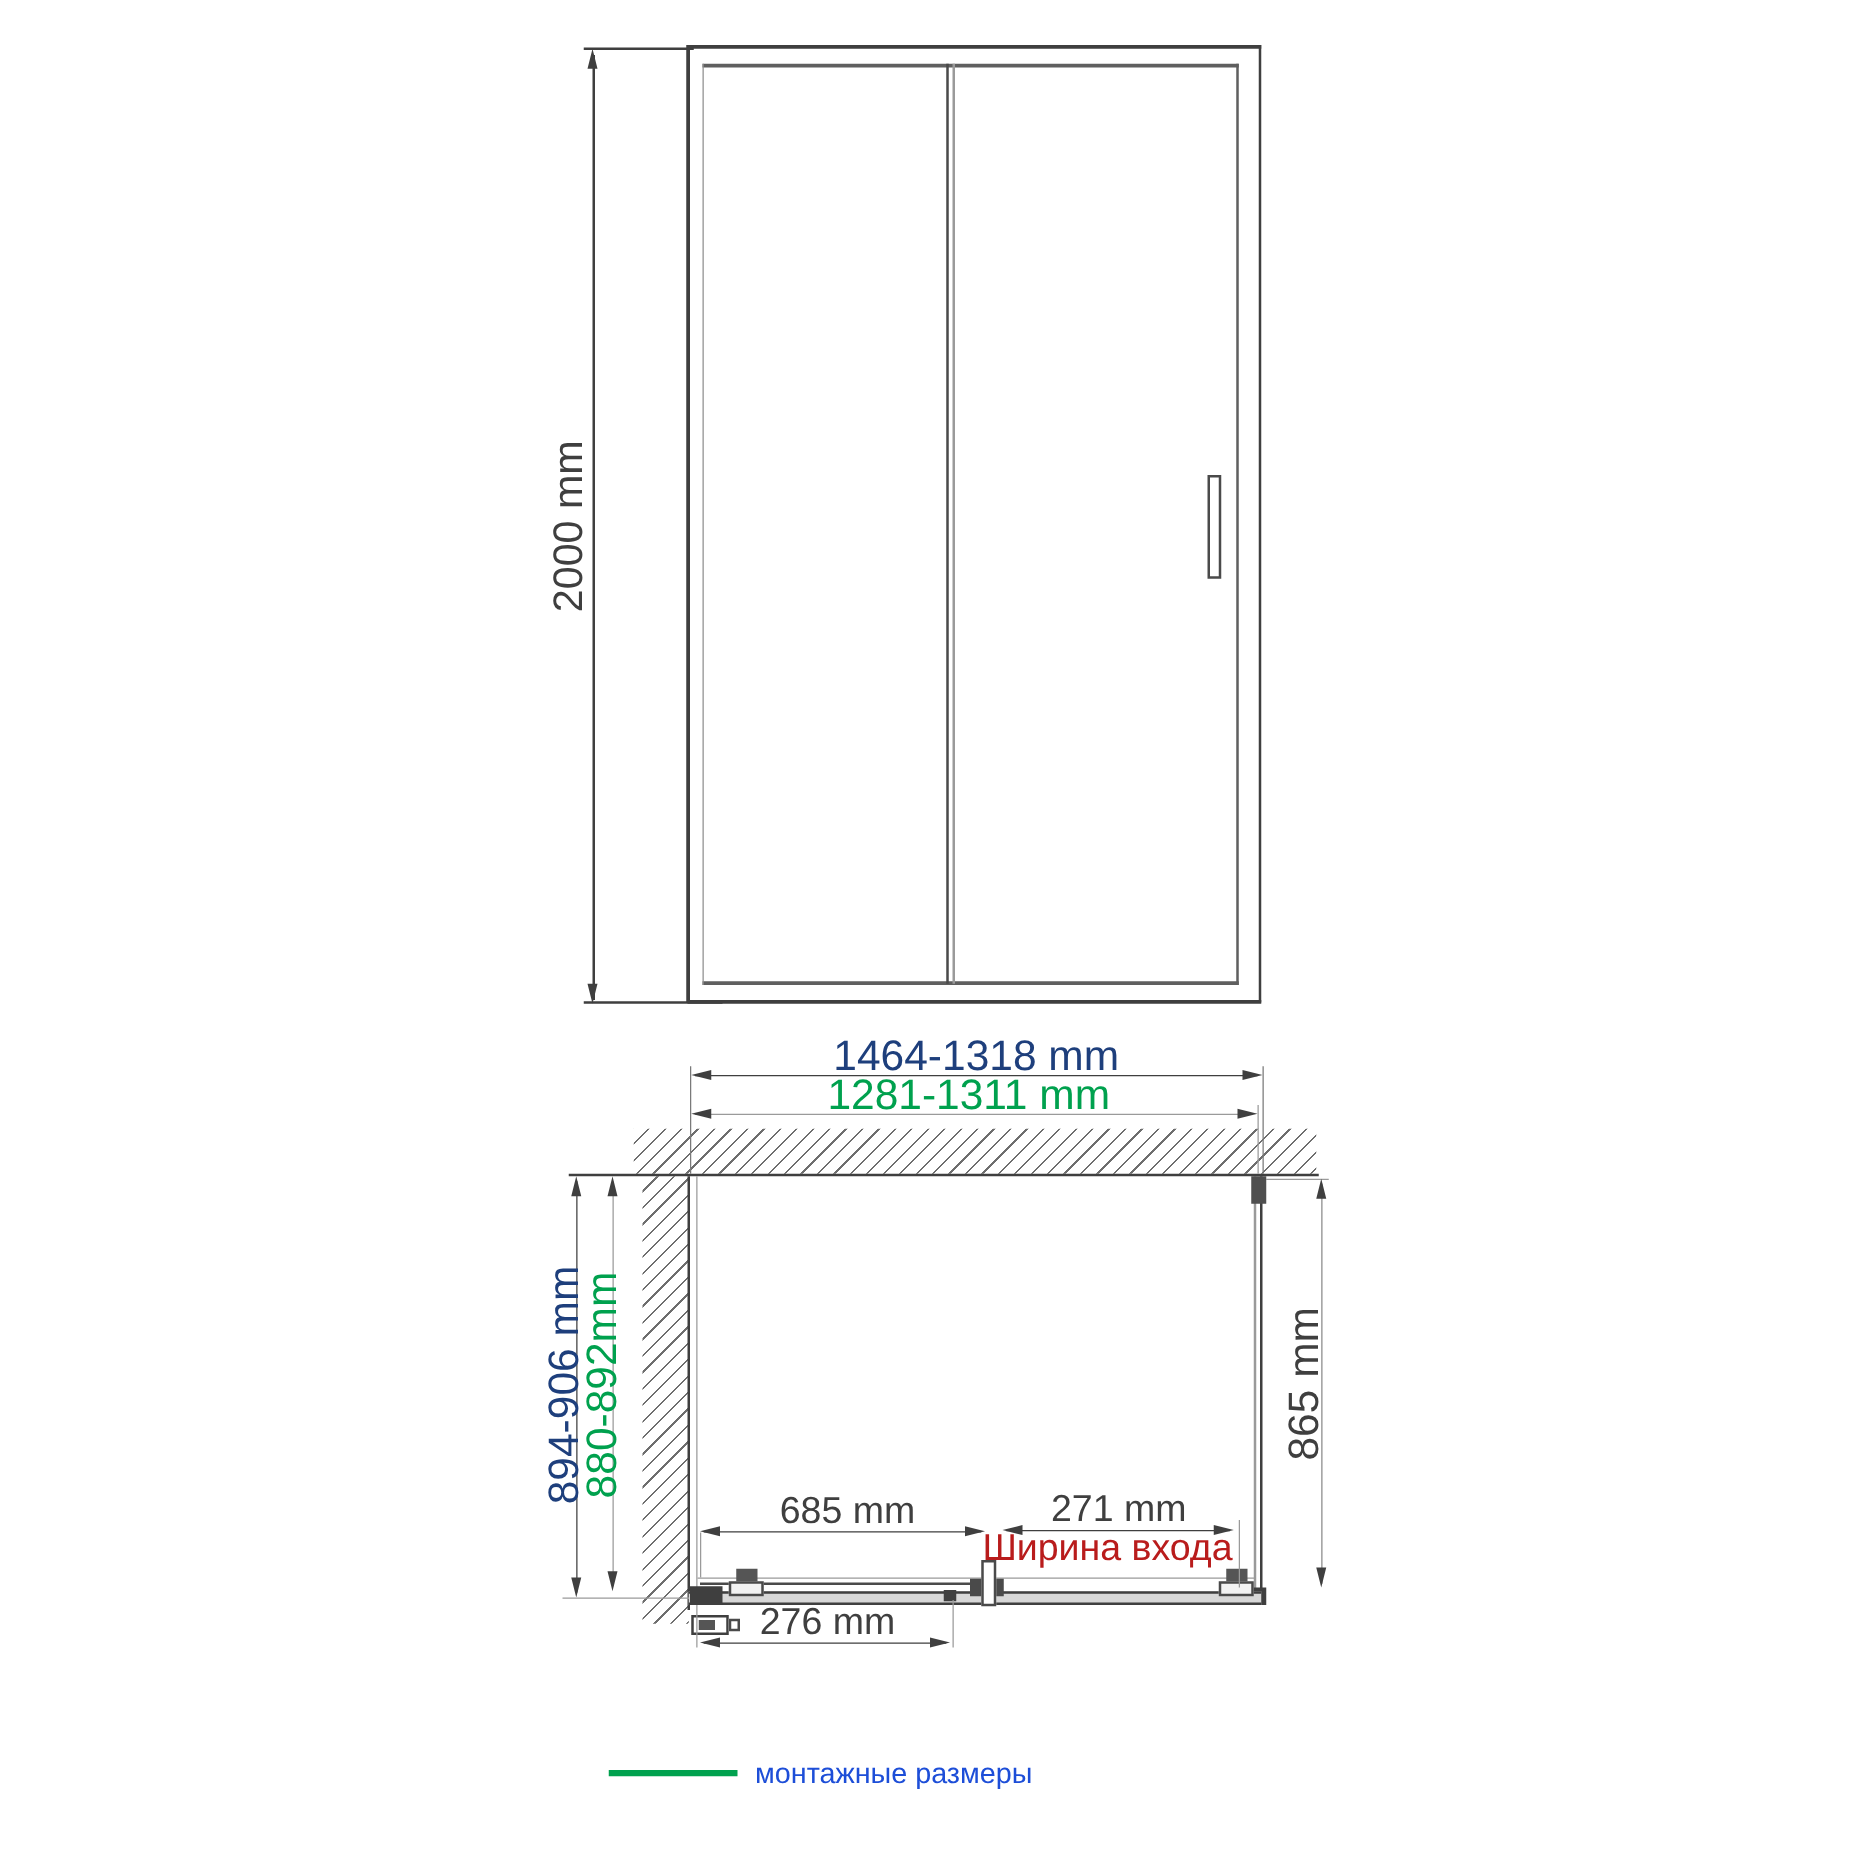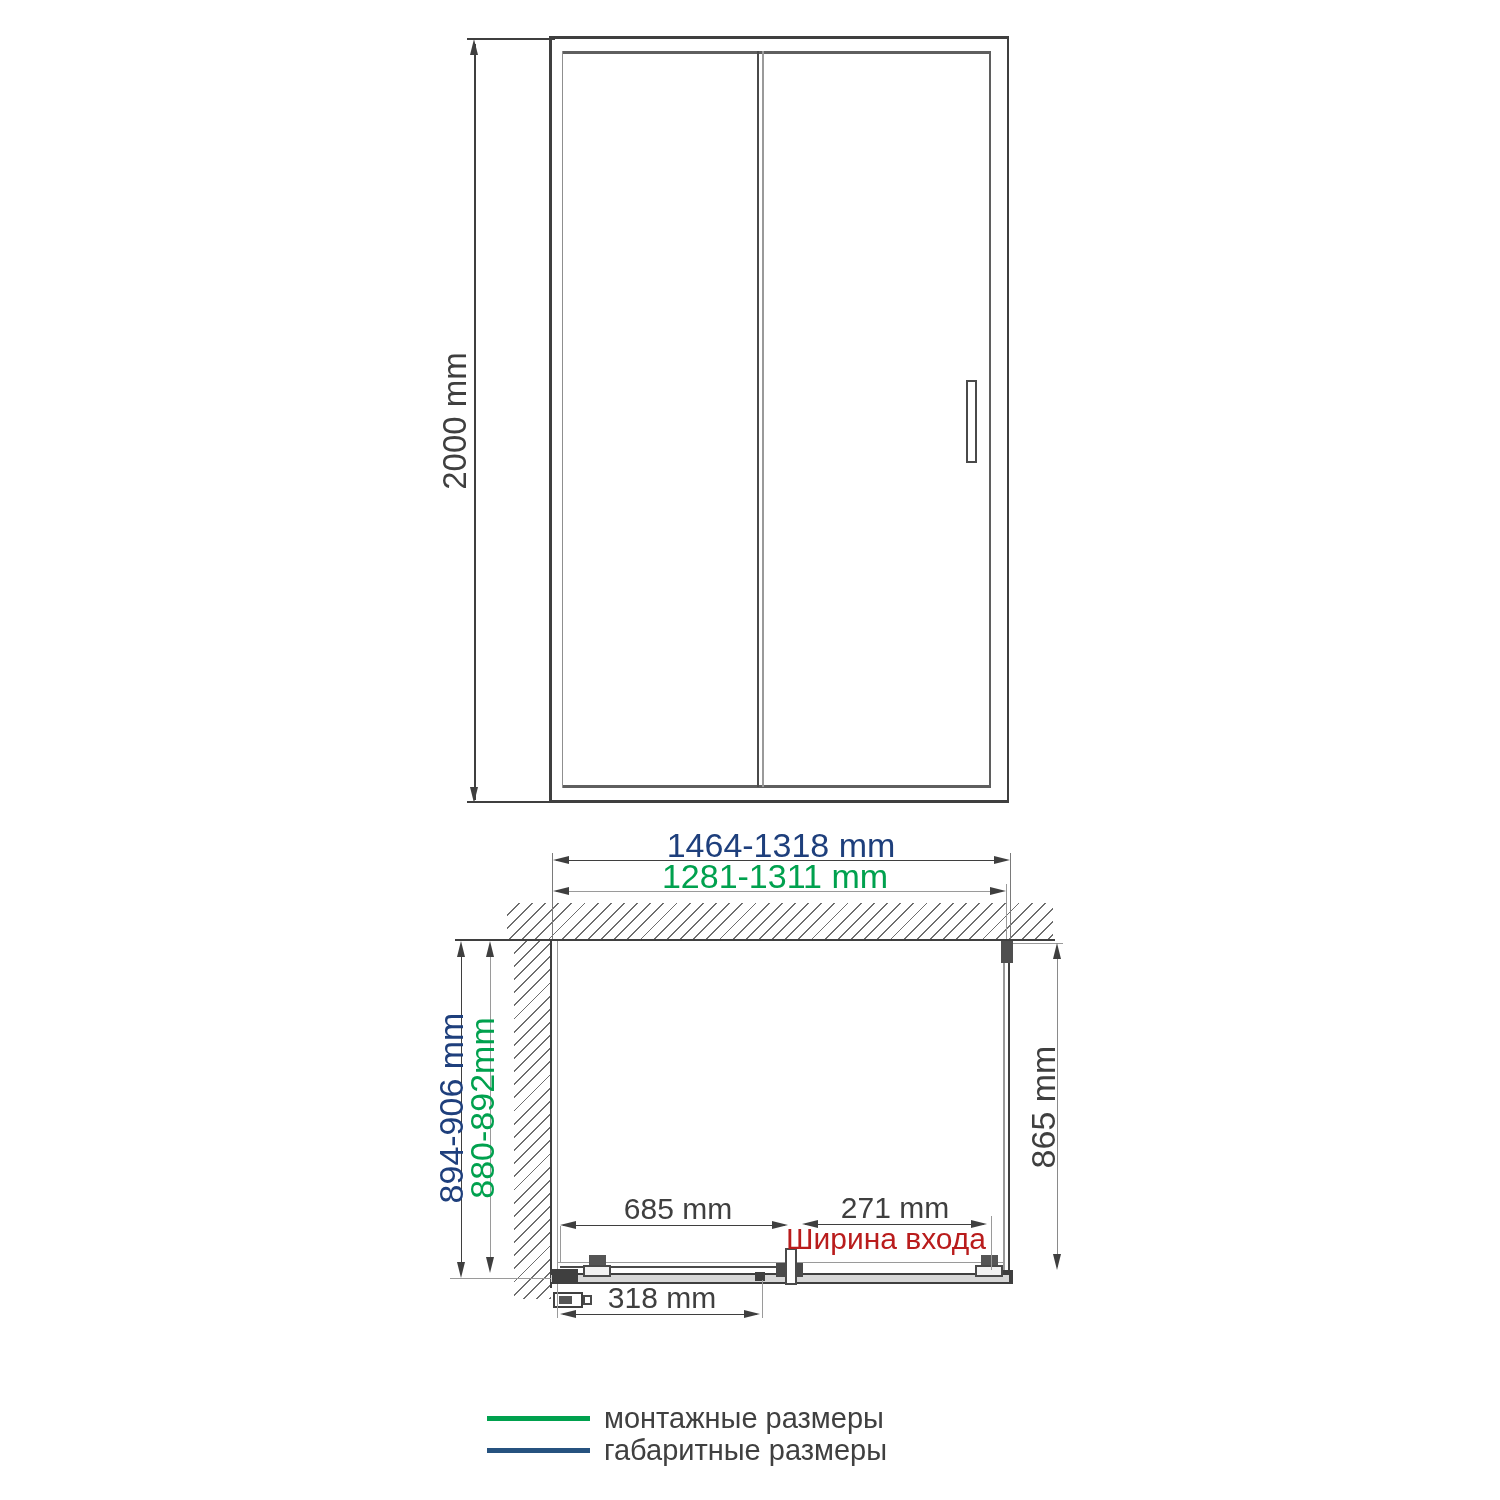--- a/index.html
+++ b/index.html
@@ -19,21 +19,21 @@
   .c-gray{color:#b91c1c}
   .hatch{position:absolute;
          background:repeating-linear-gradient(135deg,transparent 0,transparent 8px,#6e6e6e 8px,#6e6e6e 9.3px)}
   .ar{position:absolute;width:0;height:0}
   .ar.l{border-top:4.5px solid transparent;border-bottom:4.5px solid transparent;border-right:16px solid #3f3f3f}
   .ar.r{border-top:4.5px solid transparent;border-bottom:4.5px solid transparent;border-left:16px solid #3f3f3f}
   .ar.u{border-left:4.5px solid transparent;border-right:4.5px solid transparent;border-bottom:16px solid #3f3f3f}
   .ar.d{border-left:4.5px solid transparent;border-right:4.5px solid transparent;border-top:16px solid #3f3f3f}
   .legend-row{position:absolute;display:flex;align-items:center;gap:14px;height:32px}
   .swatch{width:103px;height:5px;background:#888}
-  .legend-label{font-size:29px;color:#404040;white-space:nowrap}
+  .legend-label{font-size:23px;color:#1d4ed8;white-space:nowrap}
 </style>
 </head>
 <body>
 
 <div id="canvas">
 
   <div class="vl" style="left:474px;top:44px;height:756px;width:1.5px"></div>
   <div class="ar u" style="left:470px;top:39px"></div>
   <div class="ar d" style="left:470px;top:787px"></div>
   <div class="hl" style="left:467px;top:38px;width:88px;height:1.5px"></div>
@@ -119,24 +119,20 @@
   <div class="ar r" style="left:971px;top:1219.5px"></div>
   <div class="lbl big" style="left:895px;top:1208px">271 mm</div>
   <div class="lbl small c-gray" style="left:886px;top:1239px">Ширина входа</div>
   <div class="vl" style="left:990.5px;top:1216px;height:54px;width:1.5px;background:#9a9a9a"></div>
 
   <div class="vl" style="left:556.5px;top:1284px;height:34px;width:1.5px;background:#9a9a9a"></div>
   <div class="vl" style="left:761.5px;top:1280px;height:38px;width:1.5px;background:#9a9a9a"></div>
   <div class="hl" style="left:563px;top:1313.5px;width:194px;height:1.5px"></div>
   <div class="ar l" style="left:560px;top:1309.5px"></div>
   <div class="ar r" style="left:744px;top:1309.5px"></div>
-  <div class="lbl big" style="left:662px;top:1298px">318 mm</div>
+  <div class="lbl big" style="left:662px;top:1298px">276 mm</div>
 
   <div class="legend-row" style="left:487px;top:1402px">
     <span class="swatch" style="background: rgb(0, 161, 78);"></span>
     <span class="legend-label">монтажные размеры</span>
   </div>
-  <div class="legend-row" style="left:487px;top:1434px">
-    <span class="swatch" style="background: rgb(38, 82, 127);"></span>
-    <span class="legend-label">габаритные размеры</span>
-  </div>
 
 </div>
 
 </body></html>

